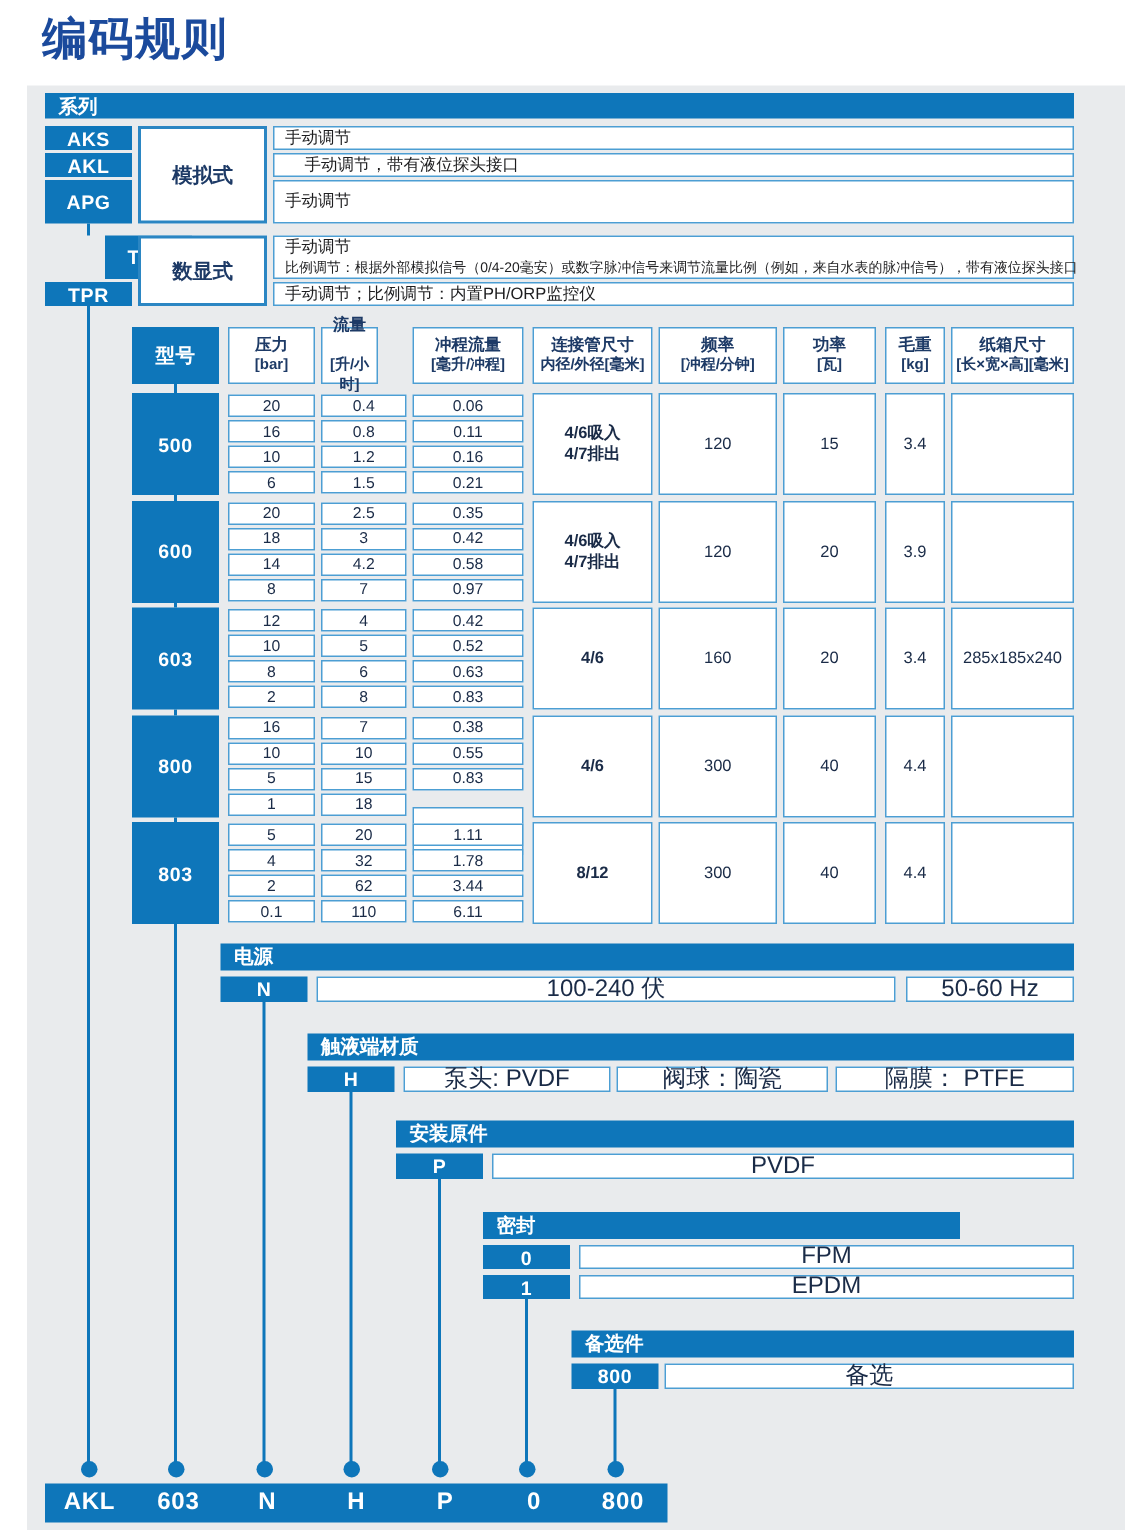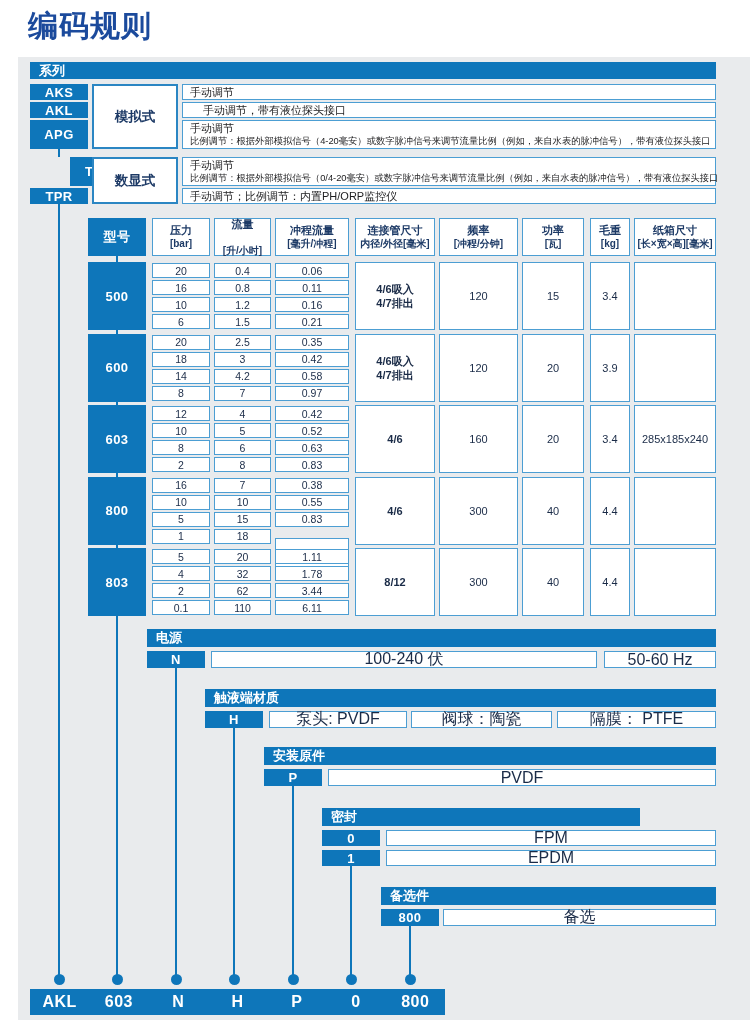--- a/index.html
+++ b/index.html
@@ -43,39 +43,38 @@
       <div class="abs descbox" style="left: 182px; top: 84px; width: 534px; height: 16px;">
         <div class="l1">手动调节</div>
       </div>
       <div class="abs bluefill keycell" style="left: 30px; top: 102px; width: 58px; height: 16px;">AKL</div>
       <div class="abs descbox" style="left: 182px; top: 102px; width: 534px; height: 16px; padding-left: 20px;">
         <div class="l1">手动调节，带有液位探头接口</div>
       </div>
       <div class="abs bluefill keycell" style="left: 30px; top: 120px; width: 58px; height: 29px;">APG</div>
       <div class="abs descbox" style="left: 182px; top: 120px; width: 534px; height: 29px;">
         <div class="l1">手动调节</div>
-        <div class="l2">比例调节：根据外部模拟信号（4-20毫安）或数字脉冲信号来调节流量比例（例如，来自水表的脉冲信号），带有液位探头接口</div>
       </div>
       <div class="abs bluefill keycell" style="left: 30px; top: 157px; width: 58px; height: 29px; margin-left: 40px;">TPG</div>
       <div class="abs descbox" style="left: 182px; top: 157px; width: 534px; height: 29px;">
         <div class="l1">手动调节</div>
         <div class="l2">比例调节：根据外部模拟信号（0/4-20毫安）或数字脉冲信号来调节流量比例（例如，来自水表的脉冲信号），带有液位探头接口</div>
       </div>
       <div class="abs bluefill keycell" style="left: 30px; top: 188px; width: 58px; height: 16px;">TPR</div>
       <div class="abs descbox" style="left: 182px; top: 188px; width: 534px; height: 16px;">
         <div class="l1">手动调节；比例调节：内置PH/ORP监控仪</div>
       </div>
       <div class="abs typebox" style="left: 92px; top: 84px; width: 86px; height: 65px;">模拟式</div>
       <div class="abs typebox" style="left: 92px; top: 157px; width: 86px; height: 47px;">数显式</div>
       <div class="abs bluefill keycell" style="left: 88px; top: 218px; width: 58px; height: 38px;">型号</div>
       <div class="abs thcell" style="left: 152px; top: 218px; width: 58px; height: 38px;">
         <div>压力</div>
         <div class="u">[bar]</div>
       </div>
-      <div class="abs thcell" style="left: 214px; top: 218px; width: 57px; height: 38px; gap: 13px;">
+      <div class="abs thcell" style="left: 214px; top: 218px; width: 38px; height: 38px; gap: 13px;">
         <div>流量</div>
         <div class="u">[升/小时]</div>
       </div>
       <div class="abs thcell" style="left: 275px; top: 218px; width: 74px; height: 38px;">
         <div>冲程流量</div>
         <div class="u">[毫升/冲程]</div>
       </div>
       <div class="abs thcell" style="left: 355px; top: 218px; width: 80px; height: 38px;">
         <div>连接管尺寸</div>
         <div class="u">内径/外径[毫米]</div>

